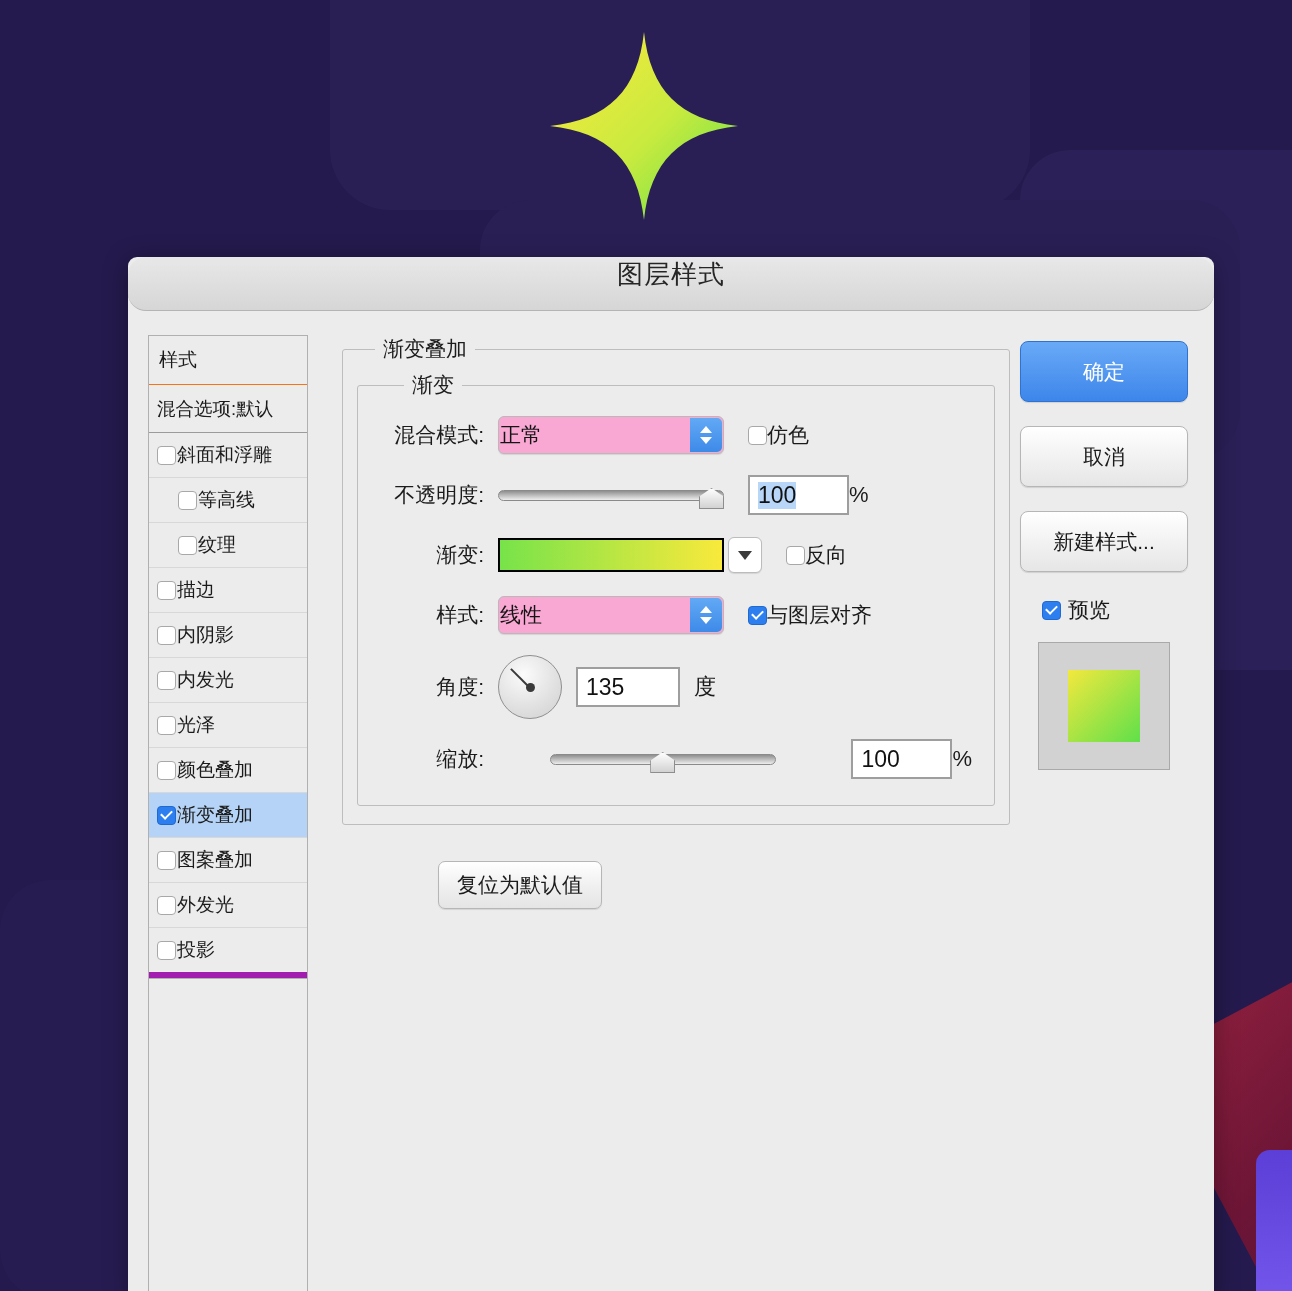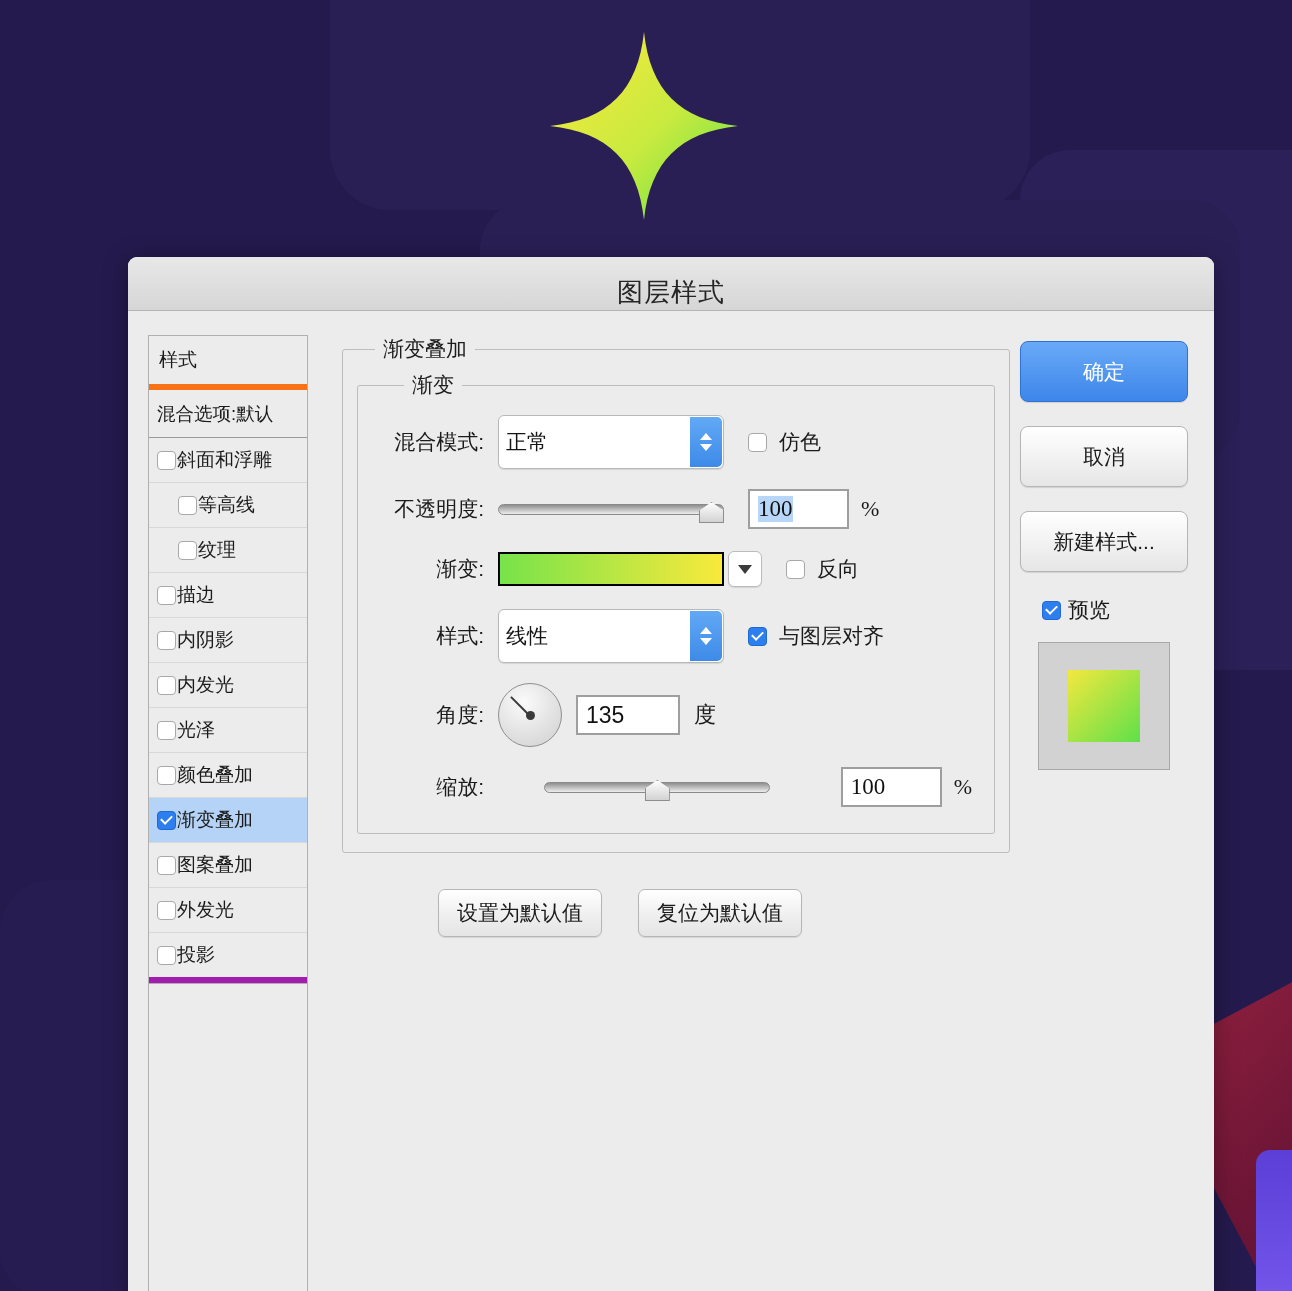--- a/index.html
+++ b/index.html
@@ -35,35 +35,35 @@
     position:absolute; left:128px; top:257px; width:1086px; height:1040px;
     background:#ececec;
     border-radius:9px 9px 0 0;
     box-shadow:0 4px 24px rgba(0,0,0,.35);
     overflow:hidden;
   }
   #titlebar {
     height:54px; width:100%;
     background:linear-gradient(180deg,#e8e8e8 0%,#d6d6d6 100%);
     border-bottom:1px solid #b4b4b4;
-    display:flex; align-items:flex-end; justify-content:center;
+    display:flex; align-items:flex-start; justify-content:center;border-radius:18px;
   }
   #titlebar .t {
     font-size:26px; color:#262626; letter-spacing:1px;
   }
   #dlg-body { display:flex; padding:24px 18px 0 20px; height:calc(100% - 54px); }
 
   
   #styles-col { width:160px; flex:none; }
   #styles-list {
     border:1px solid #b0b0b0; background:#e9e9e9;
     font-size:19px; color:#1b1b1b;
   }
   .slist-header {
-    padding:11px 10px; border-bottom:6px solid #f97316; background:#ececec;font-family:Liberation Serif, serif;
+    padding:11px 10px; border-bottom:1px solid #f97316; background:#ececec;font-family:Liberation Serif, serif;
   }
   .slist-blend {
     padding:11px 8px; border-bottom:1px solid #9b9b9b; background:#ececec;
     font-size:18.5px; white-space:nowrap;
   }
   .slist-row {
     display:flex; align-items:center; gap:1px;
     padding:9px 8px; border-bottom:1px solid #d8d8d8;
     background:#ececec; white-space:nowrap;
   }
@@ -97,28 +97,28 @@
   #grp-outer { padding:6px 14px 18px 14px; }
   #grp-inner { padding:16px 22px 26px 22px; margin-top:2px; }
   #grp-inner > legend { font-size:21px; margin-left:24px; }
 
   .row { display:flex; align-items:center; margin-bottom:20px; min-height:40px; }
   .row:last-child { margin-bottom:0;justify-content:space-between; }
   .rlabel {
     width:118px; flex:none; text-align:right; padding-right:14px;
     font-size:21px; color:#1b1b1b; white-space:nowrap;
   }
-  .rside { display:flex; align-items:center; gap:12px; margin-left:24px;font-family:Liberation Serif, serif; }
+  .rside { display:flex; align-items:center; margin-left:24px; }
   .sidetxt { font-size:21px; color:#1b1b1b; white-space:nowrap; }
 
   
   .pop {
-    position:relative; width:226px; height:54px;
-    border:1px solid #b9b9b9; border-radius:6px; background:#ffffff;
-    display:flex; align-items:center; padding:0 40px 0 7px;
+    position:relative; width:226px; height:38px;
+    border:1px solid #b9b9b9; border-radius:6px; background:#f9a8d4;
+    display:flex; align-items:center; padding:0 40px 0 1px;
     font-size:21px; color:#141414;
     box-shadow:0 1px 1px rgba(0,0,0,.10);
   }
   .pop .arrows {
     position:absolute; right:1px; top:1px; bottom:1px; width:32px;
     border-radius:0 5px 5px 0;
     background:linear-gradient(180deg,#62a9f5 0%,#3d8ae8 100%);
     display:flex; flex-direction:column; align-items:center; justify-content:center; gap:4px;
   }
   .arrows i {
@@ -390,21 +390,20 @@
                   <span>100</span>
                 </div>
                 <span class="unit">%</span>
               </div>
             </div>
 
           </fieldset>
         </fieldset>
 
         <div id="defrow">
-          <button class="btn">设置为默认值</button>
           <button class="btn">复位为默认值</button>
         </div>
 
       </div>
 
       <div id="right-col">
         <button class="rbtn primary">确定</button>
         <button class="rbtn">取消</button>
         <button class="rbtn">新建样式...</button>
 

